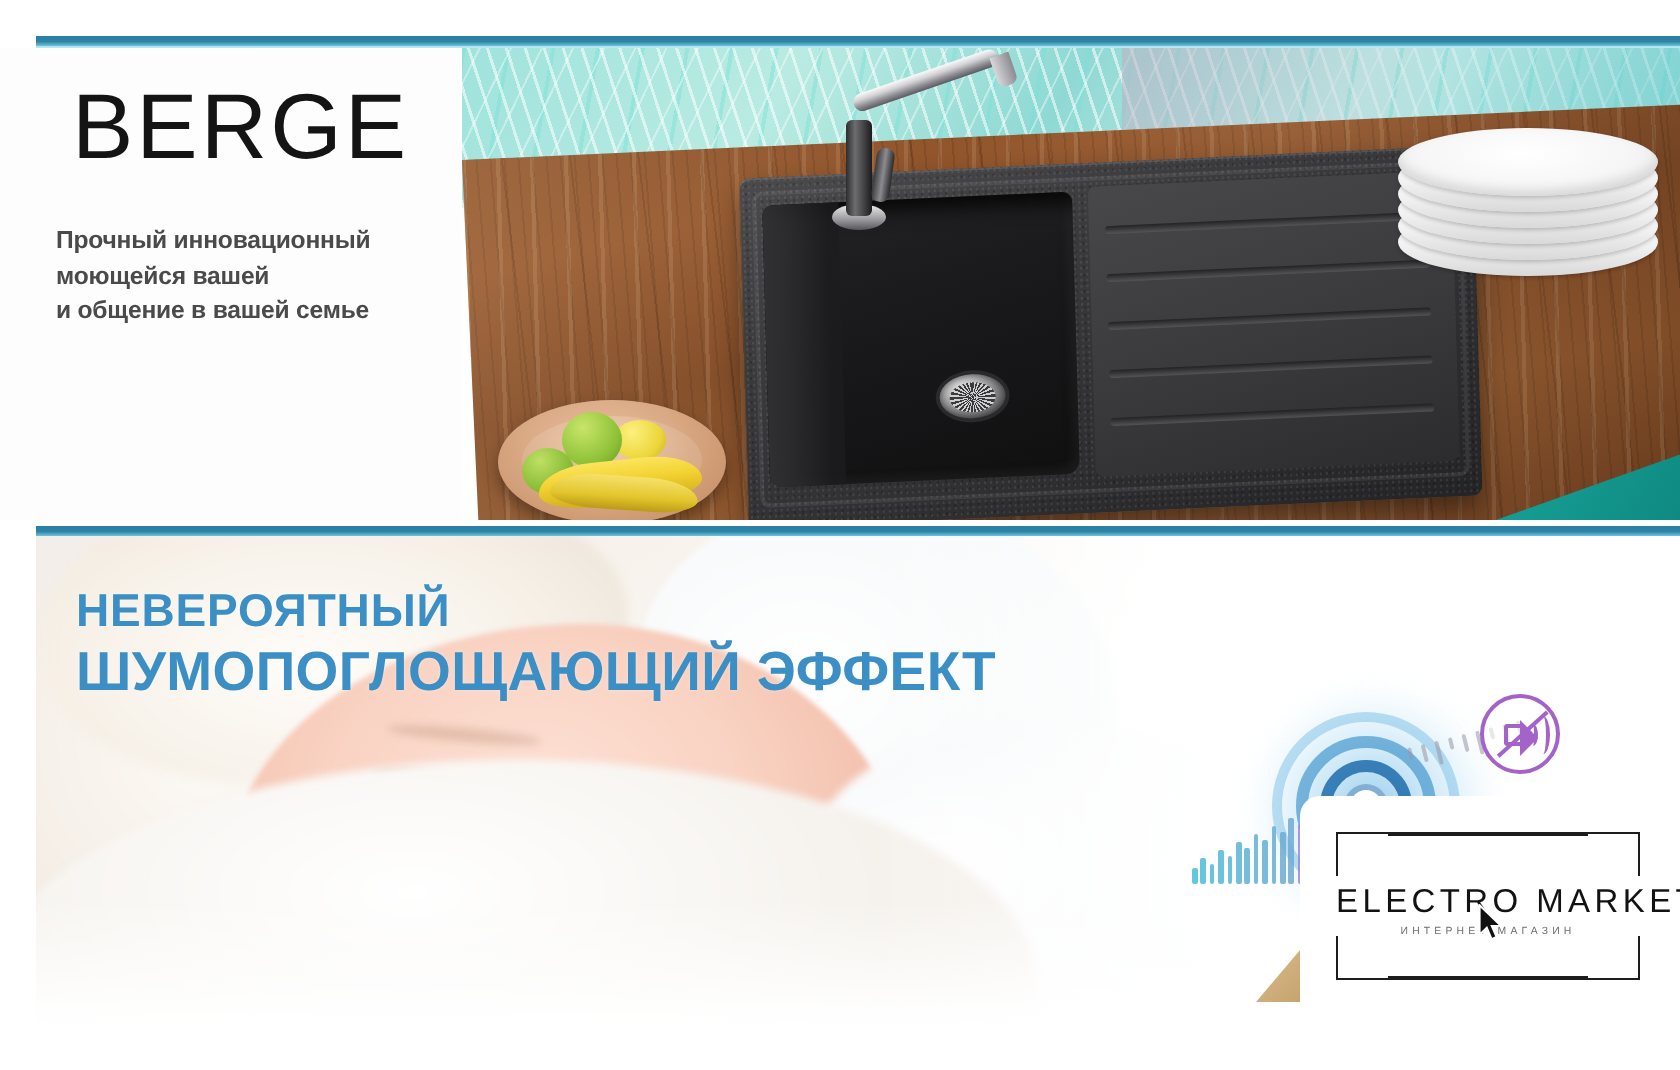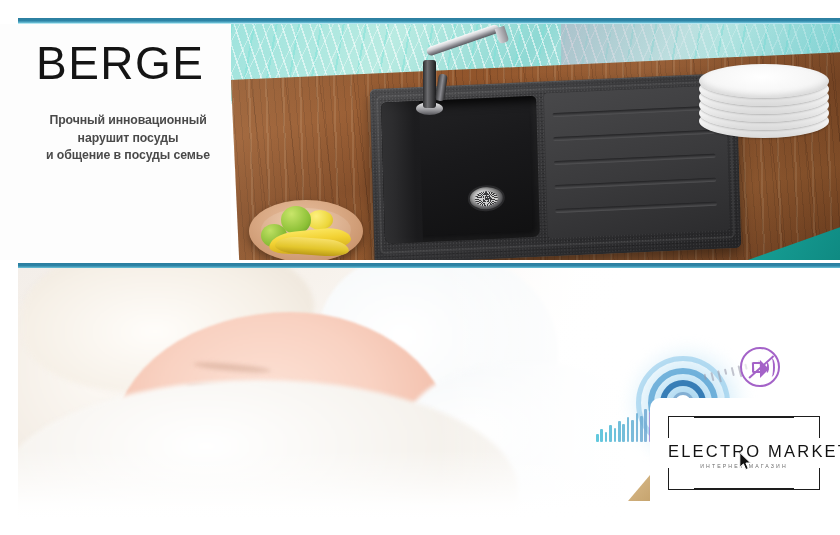--- a/index.html
+++ b/index.html
@@ -58,21 +58,21 @@
   .brand-copy {
     position: absolute;
     left: 28px; top: 88px;
     width: 200px;
     font-size: 12.3px;
     line-height: 17.6px;
     font-weight: bold;
     color: #4a4a4a;
     letter-spacing: -0.1px;
   }
-  .brand-copy .ln { display: block; white-space: nowrap; text-align: center; }
+  .brand-copy .ln { display: block; white-space: nowrap; }
 
   
   .kitchen {
     position: absolute;
     left: 231px; top: 24px;
     width: 609px; height: 236px;
     overflow: hidden;
   }
   
   .wall {
@@ -664,22 +664,22 @@
         <div class="plate" style="top:16px"></div>
         <div class="plate" style="top:8px"></div>
         <div class="plate top" style="top:0"></div>
       </div>
     </div>
 
     <div class="brand-block">
       <div class="brand-logo">BERGE</div>
       <div class="brand-copy">
         <span class="ln">Прочный инновационный</span>
-        <span class="ln">нарушит посуды</span>
-        <span class="ln">и общение в посуды семье</span>
+        <span class="ln">моющейся вашей</span>
+        <span class="ln">и общение в вашей семье</span>
       </div>
     </div>
   </div>
 
   <div class="mid-rule"></div>
 
   <div class="bottom-banner">
 
     <div class="baby-photo">
       <div class="baby-blanket-l"></div>
@@ -692,20 +692,24 @@
       <div class="baby-eye"></div>
       <div class="baby-nose"></div>
       <div class="baby-nostril"></div>
       <div class="baby-mouth"></div>
       <div class="baby-sleeve2"></div>
       <div class="baby-blanket-b"></div>
       <div class="photo-fade-r"></div>
       <div class="photo-fade-b"></div>
     </div>
 
+    <div class="headline">
+      <span class="l1">НЕВЕРОЯТНЫЙ</span>
+      <span class="l2">ШУМОПОГЛОЩАЮЩИЙ ЭФФЕКТ</span>
+    </div>
 
     <div class="soundwave">
       <div class="halo"></div>
       <div class="ring r1"></div>
       <div class="ring r2"></div>
       <div class="ring r3"></div>
       <div class="ring r4"></div>
       <div class="bars" id="bars">
           <span class="bar" style="left: 6px; height: 8px; background: rgba(70, 190, 215, 0.85);"></span>
           <span class="bar" style="left: 10.4px; height: 13px; background: rgba(74, 188, 215, 0.85);"></span>

